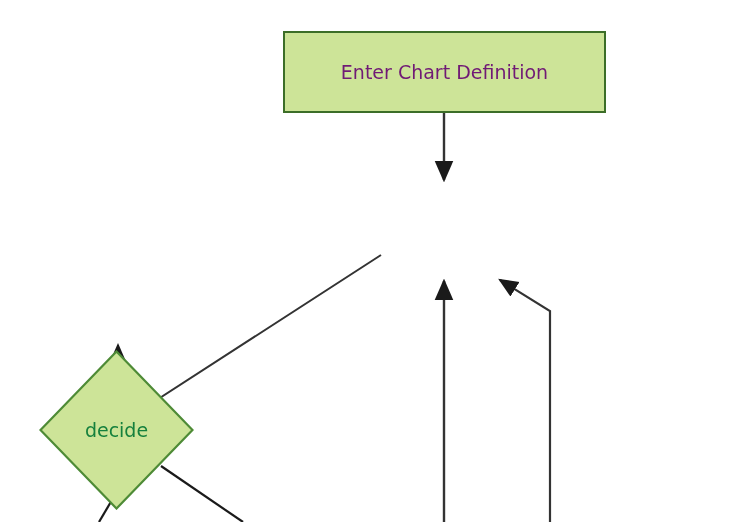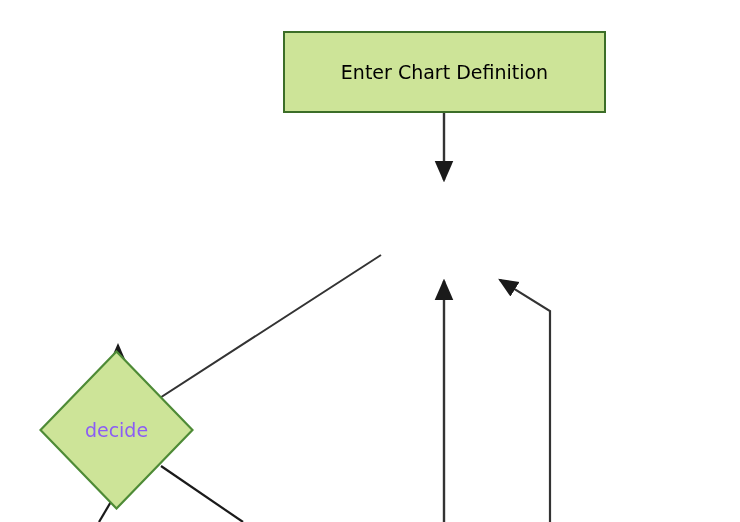--- a/index.html
+++ b/index.html
@@ -39,41 +39,41 @@
     border: 2px solid #3c6e28;
   }
   .node-round {
     background: #cde498;
     border: 2px solid #4e8b36;
     border-radius: 11px;
   }
   .node-label {
     font-size: 19px;
     line-height: 1.1;
-    color: #000000;
+    color: #701a75;
     white-space: nowrap;
   }
   .diamond-wrap {
     position: absolute;
     z-index: 2;
   }
   .diamond-wrap svg {
     display: block;
   }
   .diamond-label {
     position: absolute;
     left: 0;
     top: 0;
     width: 100%;
     height: 100%;
     display: flex;
     align-items: center;
     justify-content: center;
     font-size: 19px;
-    color: #8b5cf6;
+    color: #15803d;
     white-space: nowrap;
   }
 </style>
 </head>
 <body>
 
 <div id="canvas">
 
   <svg id="edges" viewBox="0 0 740 522" width="740" height="522" xmlns="http://www.w3.org/2000/svg">
     <defs>

